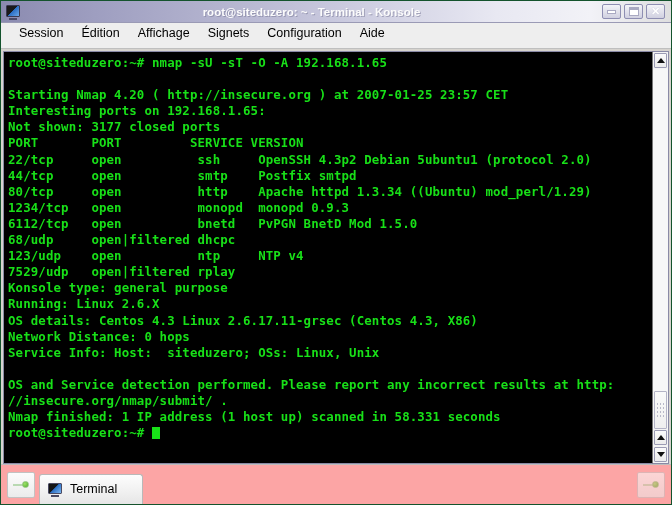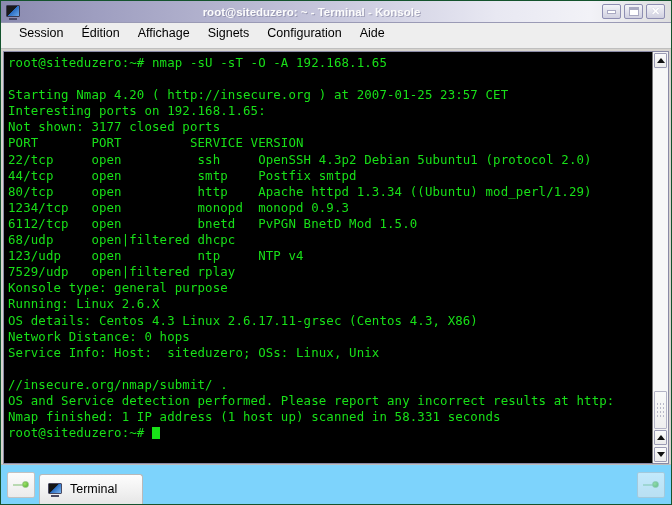--- a/index.html
+++ b/index.html
@@ -134,20 +134,21 @@
   }
 
   
   .term-wrap {
     flex: 1 1 auto;
     display: flex;
     background: #d6d3ce;
     padding: 2px 2px 0 2px;
     box-sizing: border-box;
     min-height: 0;
+    font-weight: bold;
   }
   .term-inner {
     flex: 1 1 auto;
     display: flex;
     border: 1px solid #8a8aa6;
     border-right: none;
     background: #000000;
     min-width: 0;
   }
   .term-screen {
@@ -240,21 +241,21 @@
   .sb-bottom-btns {
     flex: 0 0 auto;
     display: flex;
     flex-direction: column;
   }
 
   
   .tabbar {
     flex: 0 0 40px;
     height: 40px;
-    background: #7dd3fc;
+    background: #fca5a5;
     border-top: 1px solid #bdbdbd;
     display: flex;
     align-items: center;
     padding: 0 6px;
     box-sizing: border-box;
     position: relative;
   }
   .tabbar-btn {
     width: 26px;
     height: 24px;
@@ -385,22 +386,22 @@
           <div class="term-line">6112/tcp   open          bnetd   PvPGN BnetD Mod 1.5.0</div>
           <div class="term-line">68/udp     open|filtered dhcpc</div>
           <div class="term-line">123/udp    open          ntp     NTP v4</div>
           <div class="term-line">7529/udp   open|filtered rplay</div>
           <div class="term-line">Konsole type: general purpose</div>
           <div class="term-line">Running: Linux 2.6.X</div>
           <div class="term-line">OS details: Centos 4.3 Linux 2.6.17.11-grsec (Centos 4.3, X86)</div>
           <div class="term-line">Network Distance: 0 hops</div>
           <div class="term-line">Service Info: Host:  siteduzero; OSs: Linux, Unix</div>
           <div class="term-line">&nbsp;</div>
+          <div class="term-line">OS and Service detection performed. Please report any incorrect results at http:</div>
           <div class="term-line">//insecure.org/nmap/submit/ .</div>
-          <div class="term-line">OS and Service detection performed. Please report any incorrect results at http:</div>
           <div class="term-line">Nmap finished: 1 IP address (1 host up) scanned in 58.331 seconds</div>
           <div class="term-line"><span>root@siteduzero:~# </span><span class="cursor-block"></span></div>
         </div>
     </div>
     <div class="scrollbar">
       <div class="sb-btn">
         <span class="arrow-up"></span>
       </div>
       <div class="sb-track">
         <div class="sb-thumb">

